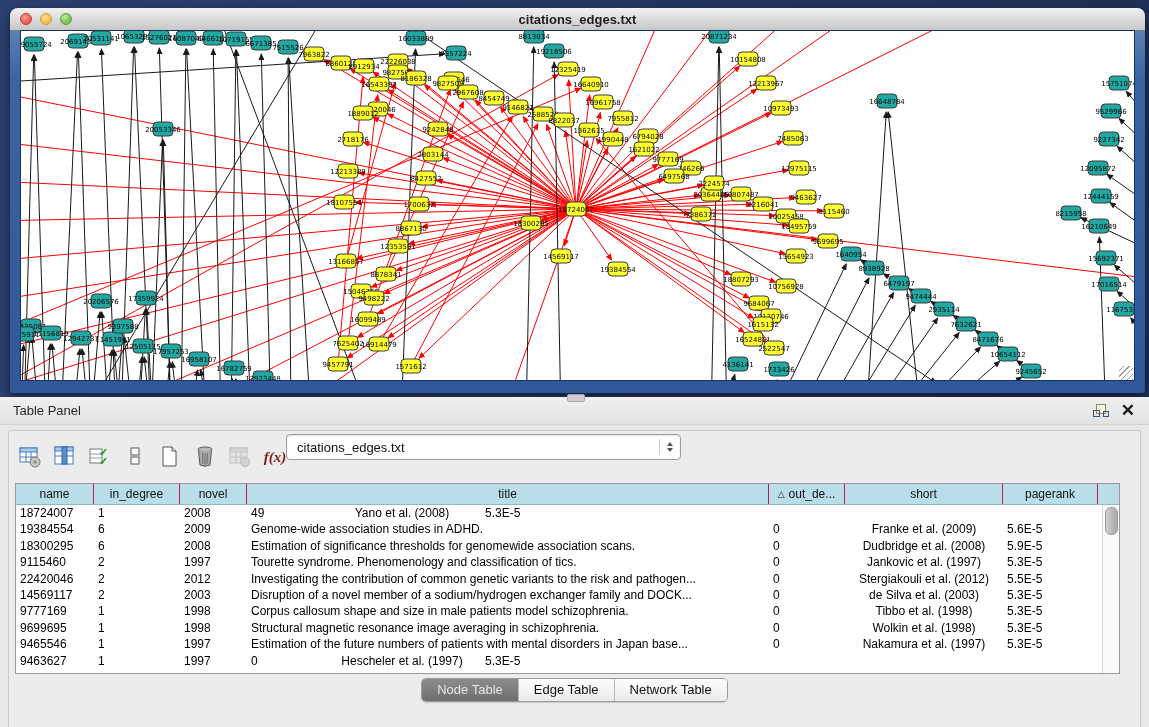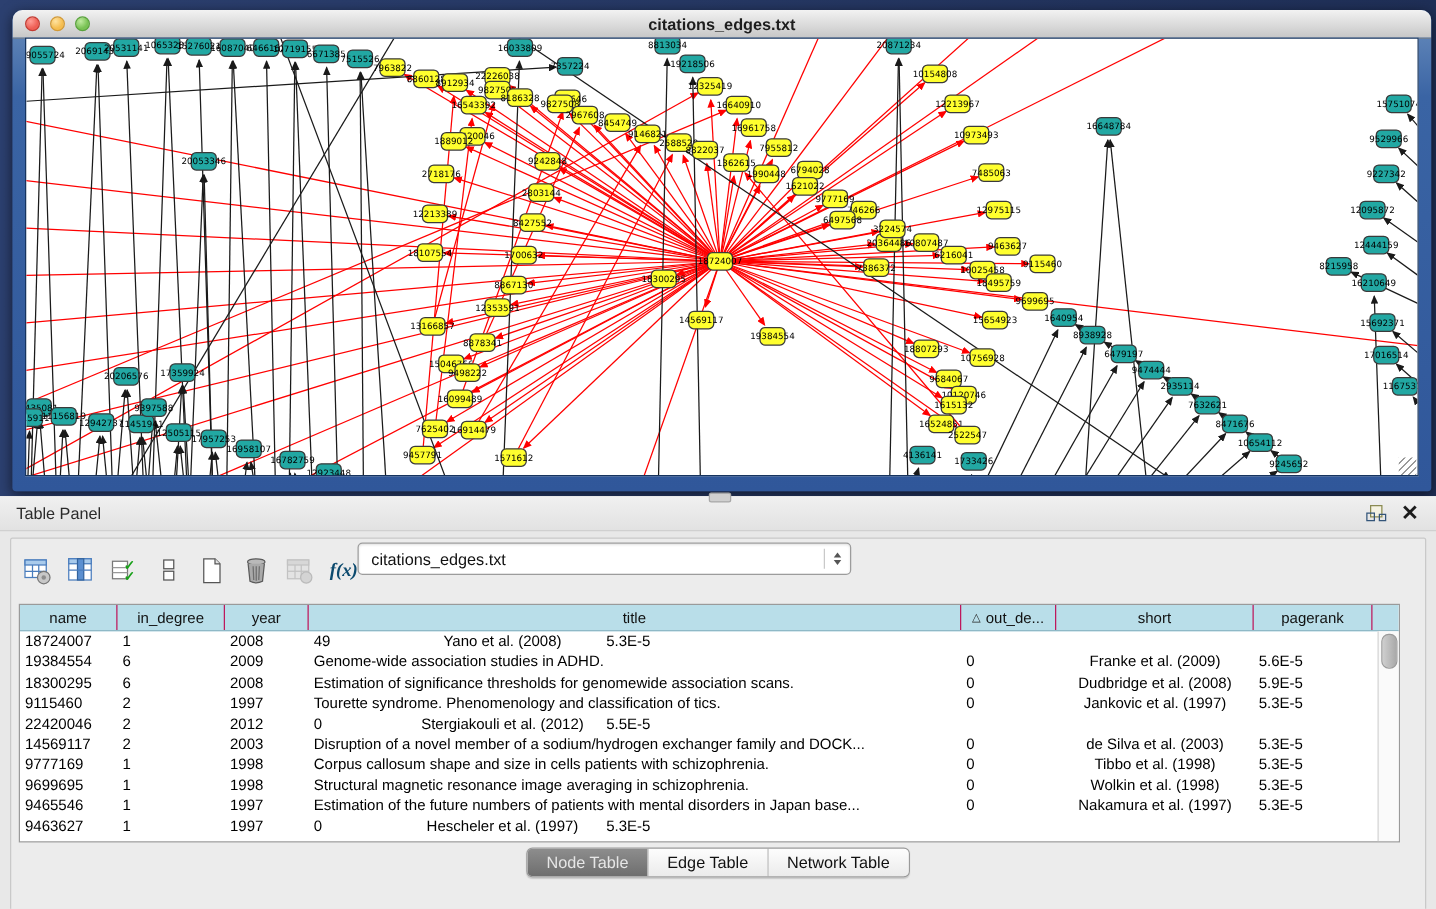--- a/index.html
+++ b/index.html
@@ -39,21 +39,21 @@
   .float-ic{position:relative;width:14px;height:13px;display:inline-block;}
   .float-ic .sq1{position:absolute;left:3px;top:0;width:8px;height:8px;border:1px solid #8a8a52;background:#f4f2e2;}
   .float-ic .sq2{position:absolute;left:0;top:6px;width:5px;height:5px;border:1px solid #33557a;}
   .float-ic .sq3{position:absolute;left:10px;top:7px;width:4px;height:4px;border:1px solid #33557a;}
   .close-ic{font-size:17px;font-weight:900;color:#1c1c1c;line-height:14px;cursor:default;}
   .panel-inner{position:absolute;left:8px;top:33px;width:1131px;height:366px;
                background:#ececec;border:1px solid #c9c9c9;border-radius:2px;}
   
   .toolbar{position:absolute;left:8px;top:10px;height:32px;display:flex;align-items:center;gap:9px;}
   .tbtn{width:26px;height:26px;display:flex;align-items:center;justify-content:center;}
-  .fx{font-family:"Liberation Serif",serif;font-style:italic;font-weight:bold;font-size:15px;color:#0c4a6e;}
+  .fx{font-family:"Liberation Serif",serif;font-style:italic;font-weight:bold;font-size:15px;color:#7f1d1d;}
   .combo{position:absolute;left:277px;top:3px;width:393px;height:24px;background:#fff;
          border:1px solid #9c9c9c;border-radius:4px;box-shadow:inset 0 1px 2px rgba(0,0,0,.12);
          display:flex;align-items:center;font-size:13px;color:#111;}
   .combo-text{margin-left:10px;flex:1;}
   .combo-arrows{width:20px;height:16px;border-left:1px solid #c9c9c9;display:flex;flex-direction:column;
                 align-items:center;justify-content:center;gap:2px;}
   .arr-up{width:0;height:0;border-left:3.5px solid transparent;border-right:3.5px solid transparent;border-bottom:4px solid #555;}
   .arr-dn{width:0;height:0;border-left:3.5px solid transparent;border-right:3.5px solid transparent;border-top:4px solid #555;}
   
   .table-wrap{position:absolute;left:6px;top:52px;width:1103px;height:189px;
@@ -876,21 +876,21 @@
 
     <div class="table-wrap">
       <div class="thead" id="thead">
           <div class="th c0">
             <span>name</span>
           </div>
           <div class="th c1">
             <span>in_degree</span>
           </div>
           <div class="th c2">
-            <span>year</span>
+            <span>novel</span>
           </div>
           <div class="th c3">
             <span>title</span>
           </div>
           <div class="th c4">
             <span class="sort-tri">△</span>
             <span>out_de...</span>
           </div>
           <div class="th c5">
             <span>short</span>
@@ -932,38 +932,39 @@
             <div class="cell c2">1997</div>
             <div class="cell c3">Tourette syndrome. Phenomenology and classification of tics.</div>
             <div class="cell c4">0</div>
             <div class="cell c5">Jankovic et al. (1997)</div>
             <div class="cell c6">5.3E-5</div>
           </div>
           <div class="row">
             <div class="cell c0">22420046</div>
             <div class="cell c1">2</div>
             <div class="cell c2">2012</div>
+            <div class="cell c3">Investigating the contribution of common genetic variants to the risk and pathogen...</div>
             <div class="cell c4">0</div>
             <div class="cell c5">Stergiakouli et al. (2012)</div>
             <div class="cell c6">5.5E-5</div>
           </div>
           <div class="row">
             <div class="cell c0">14569117</div>
             <div class="cell c1">2</div>
             <div class="cell c2">2003</div>
             <div class="cell c3">Disruption of a novel member of a sodium/hydrogen exchanger family and DOCK...</div>
             <div class="cell c4">0</div>
             <div class="cell c5">de Silva et al. (2003)</div>
             <div class="cell c6">5.3E-5</div>
           </div>
           <div class="row">
             <div class="cell c0">9777169</div>
             <div class="cell c1">1</div>
             <div class="cell c2">1998</div>
-            <div class="cell c3">Corpus callosum shape and size in cells patients with schizophrenia.</div>
+            <div class="cell c3">Corpus callosum shape and size in male patients model schizophrenia.</div>
             <div class="cell c4">0</div>
             <div class="cell c5">Tibbo et al. (1998)</div>
             <div class="cell c6">5.3E-5</div>
           </div>
           <div class="row">
             <div class="cell c0">9699695</div>
             <div class="cell c1">1</div>
             <div class="cell c2">1998</div>
             <div class="cell c3">Structural magnetic resonance image averaging in schizophrenia.</div>
             <div class="cell c4">0</div>

